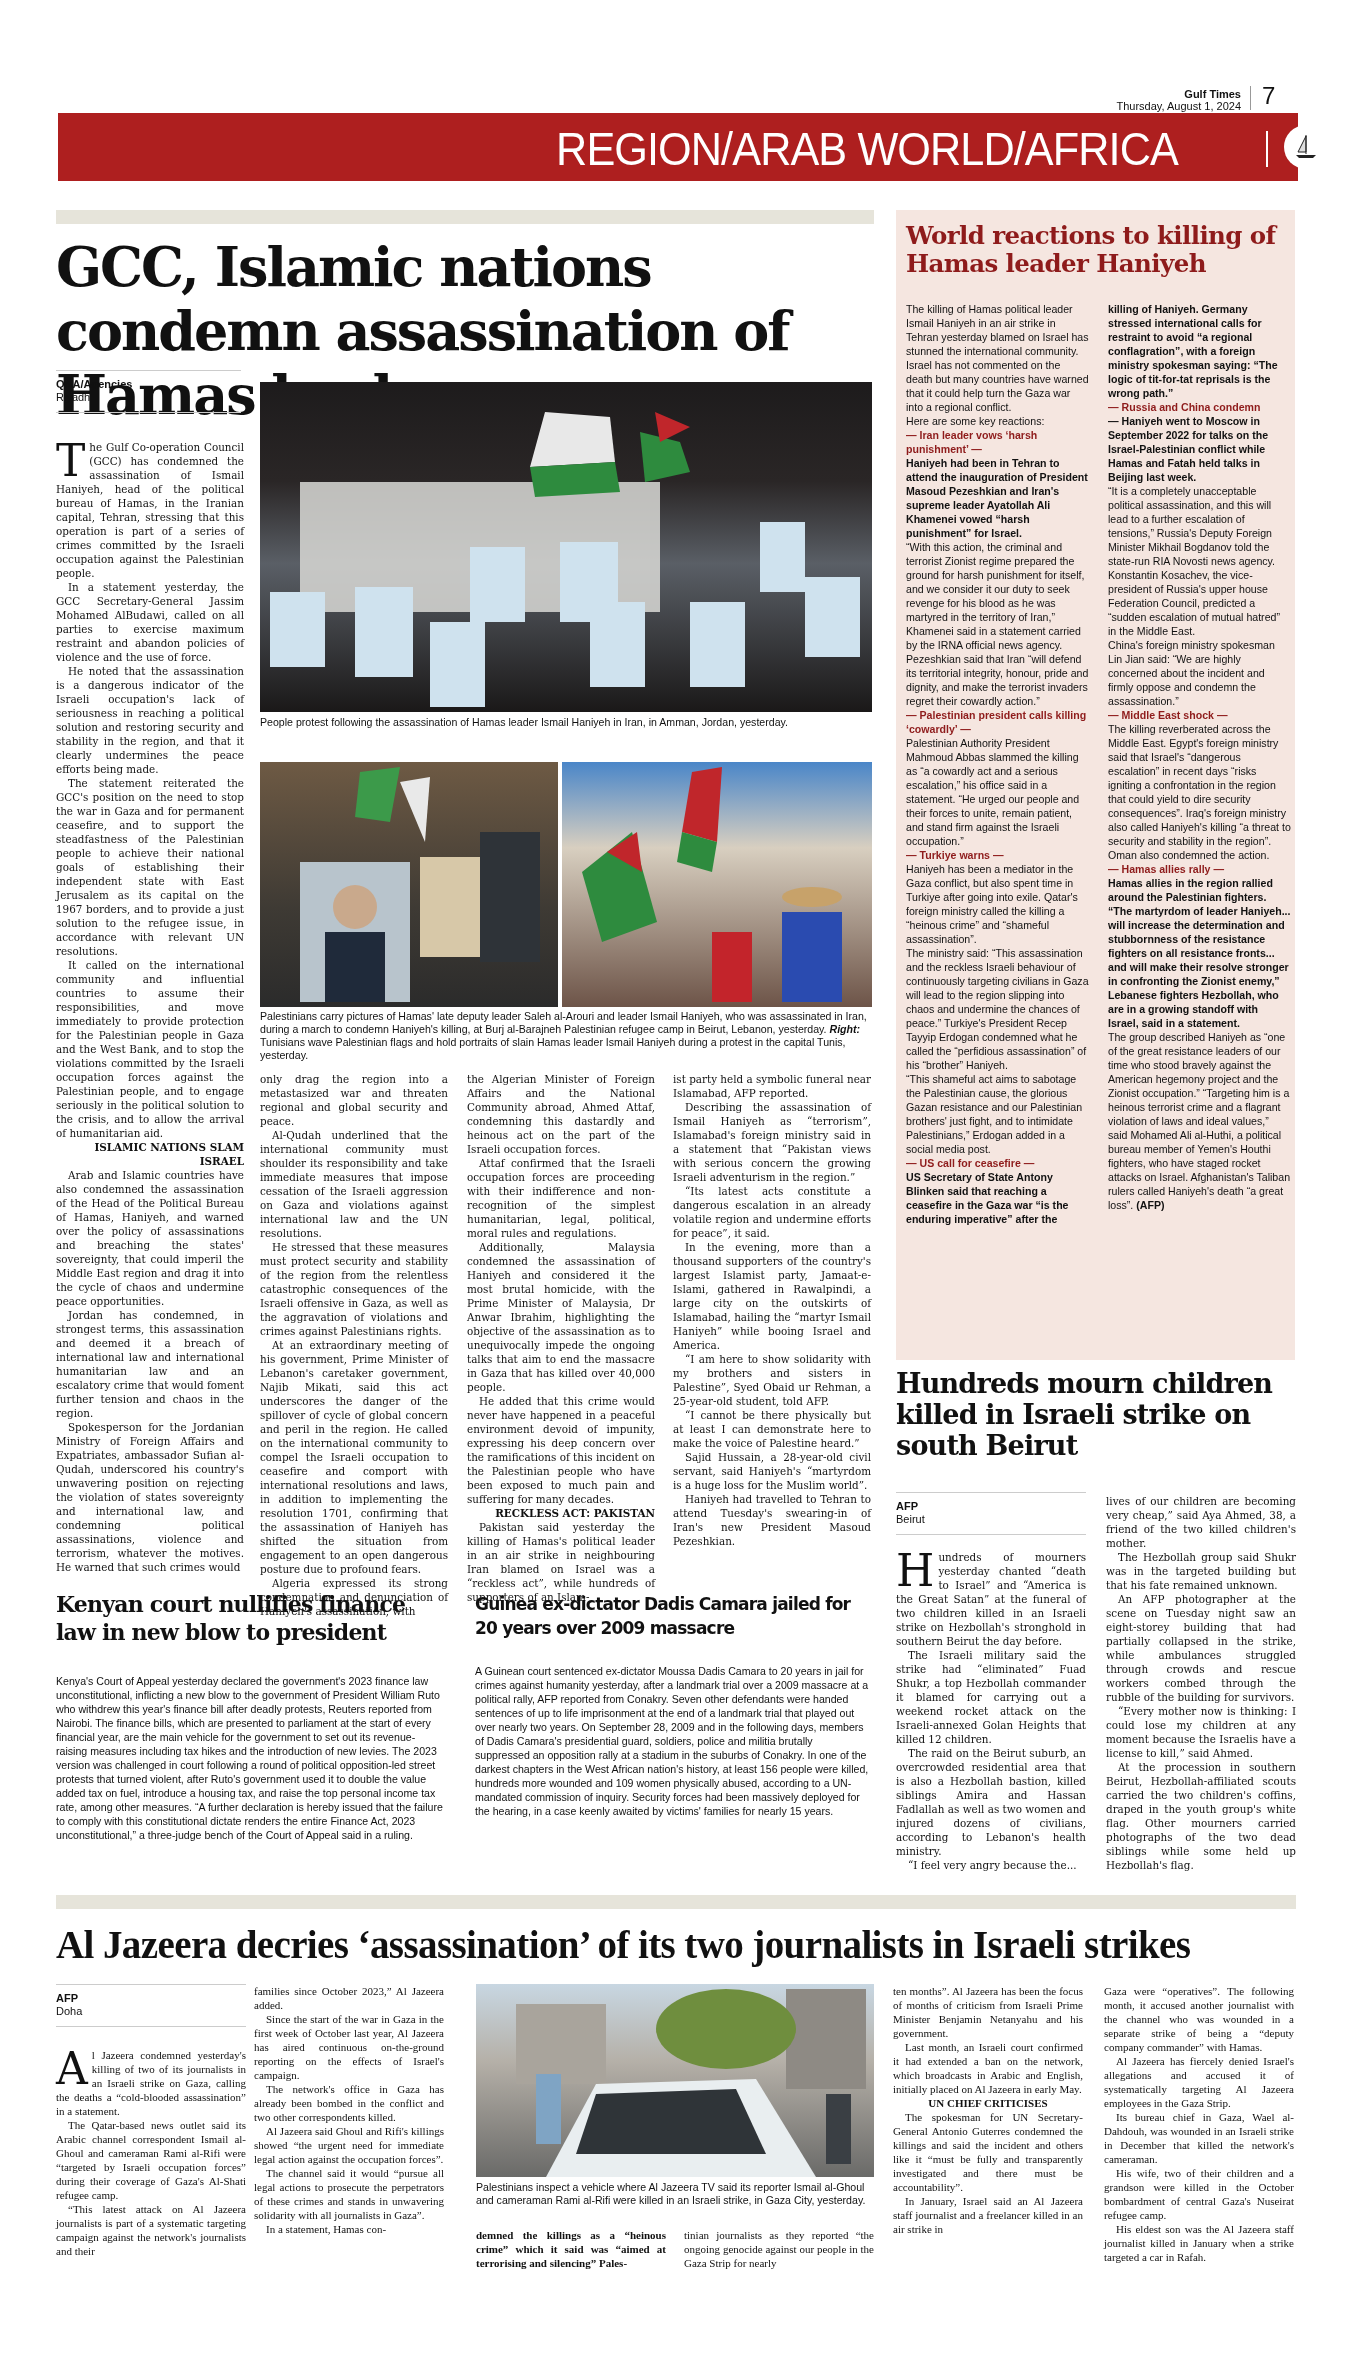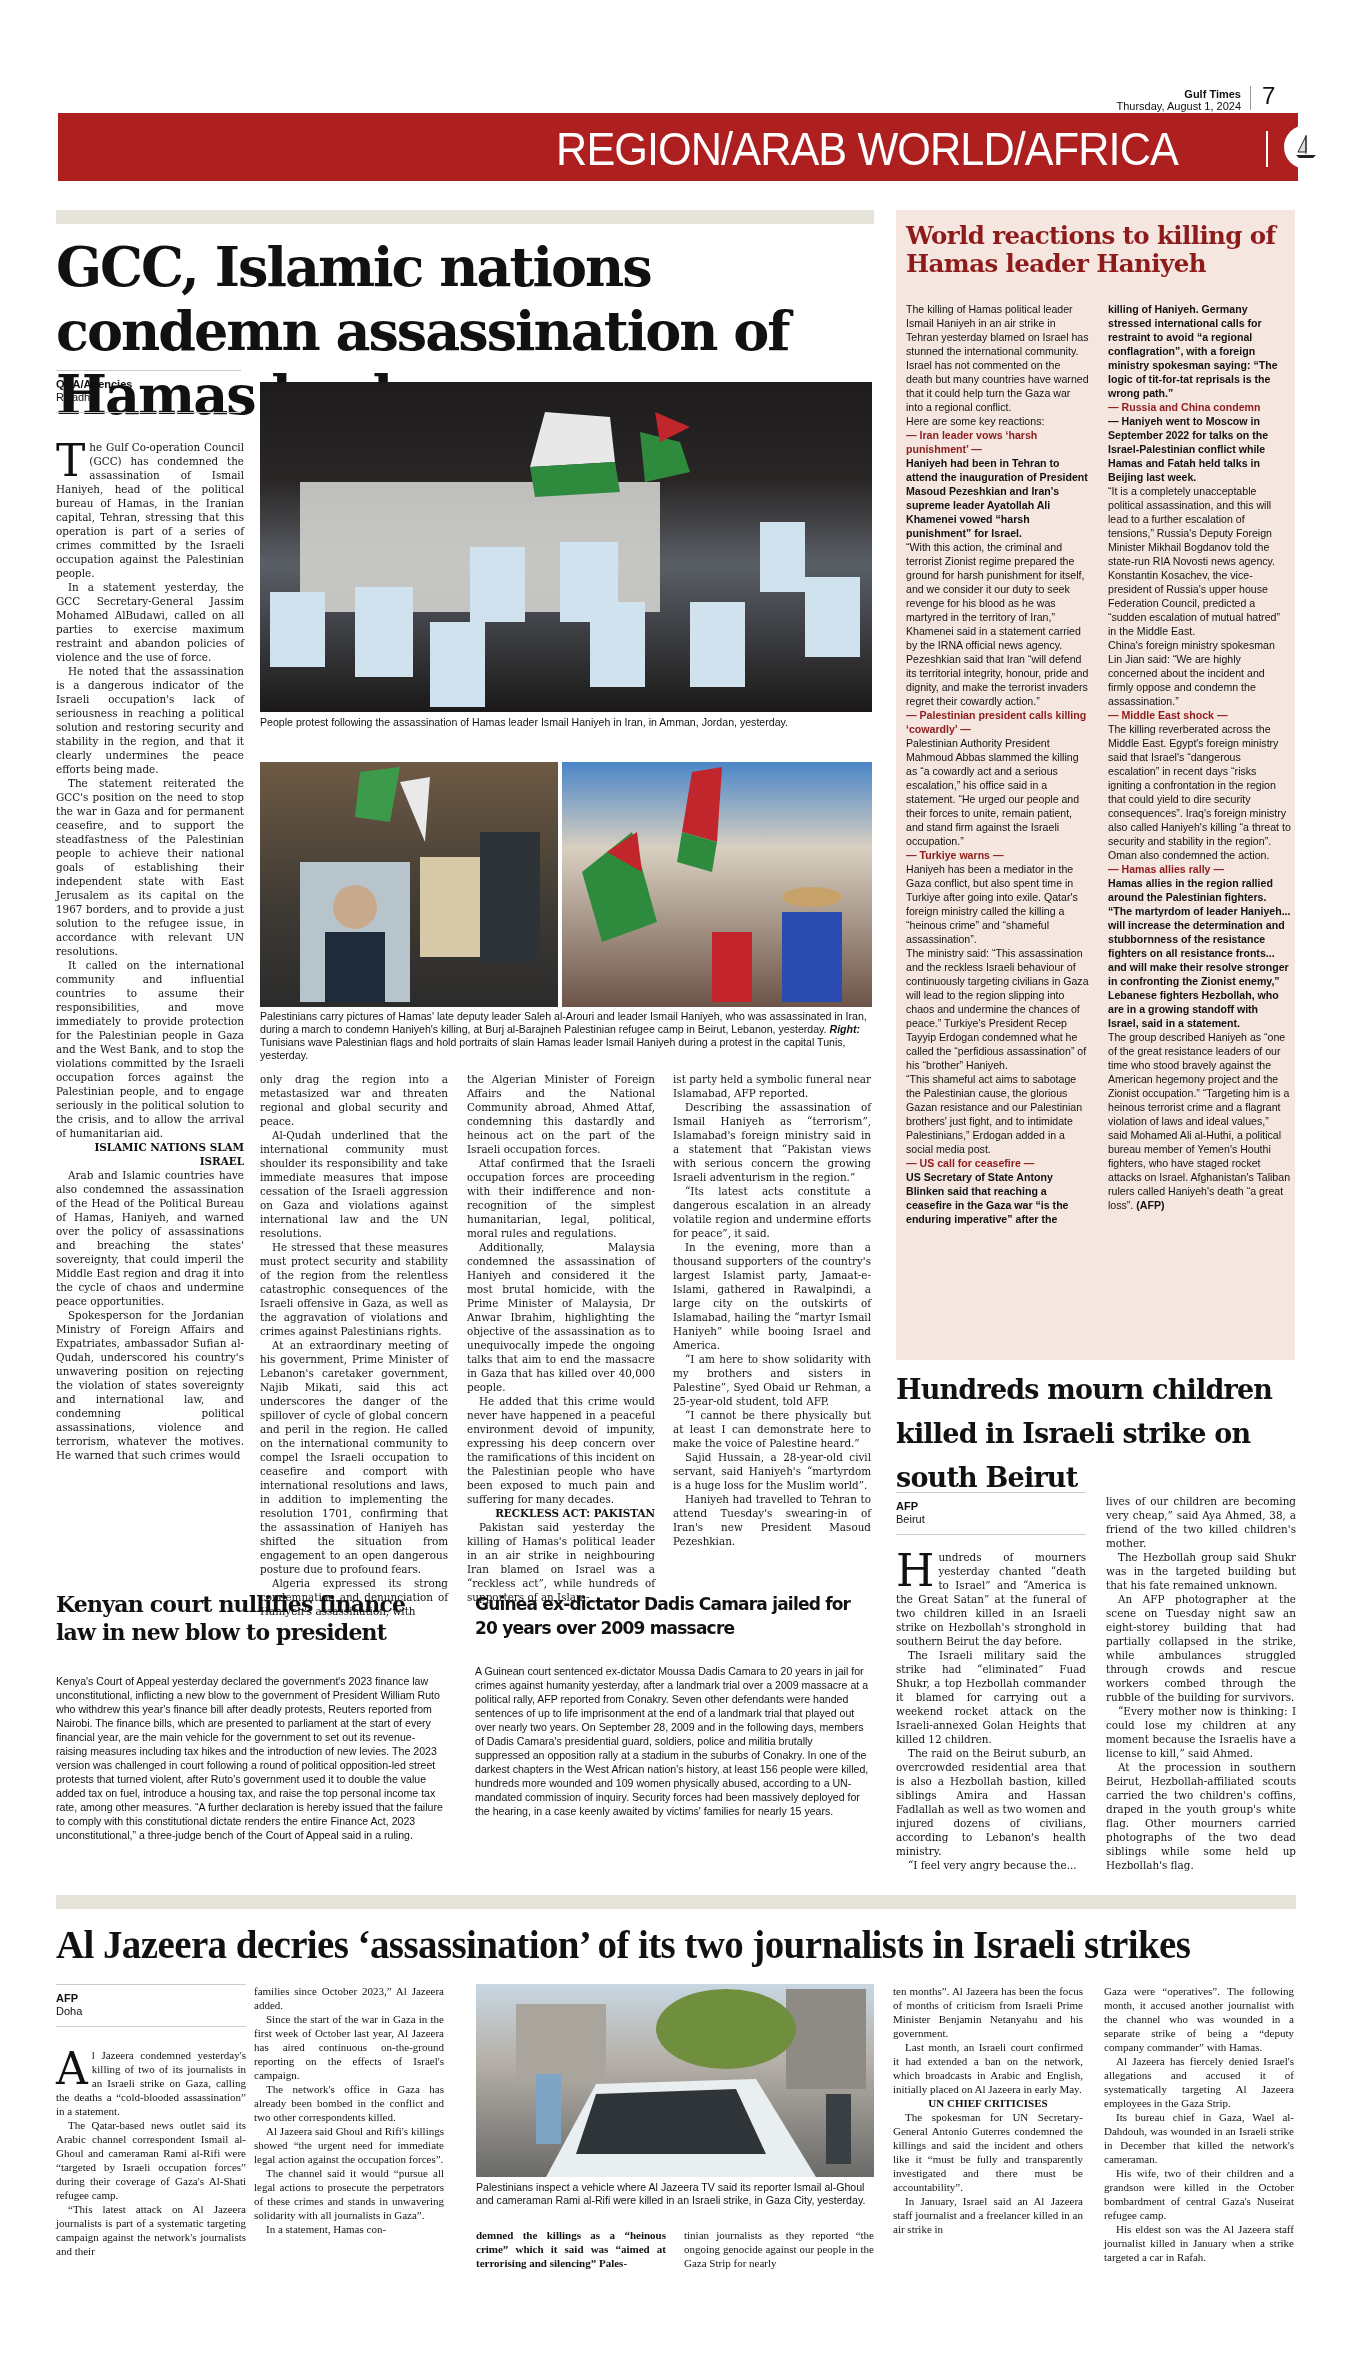--- a/index.html
+++ b/index.html
@@ -125,20 +125,21 @@
 </div>
 
 <div class="col" style="left:56px;top:440px;width:188px;">
   <p class="first"><span class="dropcap">T</span><span>he Gulf Co-operation Council (GCC) has condemned the assassination of Ismail Haniyeh, head of the political bureau of Hamas, in the Iranian capital, Tehran, stressing that this operation is part of a series of crimes committed by the Israeli occupation against the Palestinian people.</span></p>
   <p>In a statement yesterday, the GCC Secretary-General Jassim Mohamed AlBudawi, called on all parties to exercise maximum restraint and abandon policies of violence and the use of force.</p>
   <p>He noted that the assassination is a dangerous indicator of the Israeli occupation's lack of seriousness in reaching a political solution and restoring security and stability in the region, and that it clearly undermines the peace efforts being made.</p>
   <p>The statement reiterated the GCC's position on the need to stop the war in Gaza and for permanent ceasefire, and to support the steadfastness of the Palestinian people to achieve their national goals of establishing their independent state with East Jerusalem as its capital on the 1967 borders, and to provide a just solution to the refugee issue, in accordance with relevant UN resolutions.</p>
   <p>It called on the international community and influential countries to assume their responsibilities, and move immediately to provide protection for the Palestinian people in Gaza and the West Bank, and to stop the violations committed by the Israeli occupation forces against the Palestinian people, and to engage seriously in the political solution to the crisis, and to allow the arrival of humanitarian aid.</p>
   <p class="sub">ISLAMIC NATIONS SLAM ISRAEL</p>
   <p>Arab and Islamic countries have also condemned the assassination of the Head of the Political Bureau of Hamas, Haniyeh, and warned over the policy of assassinations and breaching the states' sovereignty, that could imperil the Middle East region and drag it into the cycle of chaos and undermine peace opportunities.</p>
+  <p>Jordan has condemned, in strongest terms, this assassination and deemed it a breach of international law and international humanitarian law and an escalatory crime that would foment further tension and chaos in the region.</p>
   <p>Spokesperson for the Jordanian Ministry of Foreign Affairs and Expatriates, ambassador Sufian al-Qudah, underscored his country's unwavering position on rejecting the violation of states sovereignty and international law, and condemning political assassinations, violence and terrorism, whatever the motives. He warned that such crimes would</p>
 </div>
 
 <div class="col" style="left:260px;top:1072px;width:188px;">
   <p class="first">only drag the region into a metastasized war and threaten regional and global security and peace.</p>
   <p>Al-Qudah underlined that the international community must shoulder its responsibility and take immediate measures that impose cessation of the Israeli aggression on Gaza and violations against international law and the UN resolutions.</p>
   <p>He stressed that these measures must protect security and stability of the region from the relentless catastrophic consequences of the Israeli offensive in Gaza, as well as the aggravation of violations and crimes against Palestinians rights.</p>
   <p>At an extraordinary meeting of his government, Prime Minister of Lebanon's caretaker government, Najib Mikati, said this act underscores the danger of the spillover of cycle of global concern and peril in the region. He called on the international community to compel the Israeli occupation to ceasefire and comport with international resolutions and laws, in addition to implementing the resolution 1701, confirming that the assassination of Haniyeh has shifted the situation from engagement to an open dangerous posture due to profound fears.</p>
   <p>Algeria expressed its strong condemnation and denunciation of Haniyeh's assassination, with</p>
 </div>
@@ -186,21 +187,21 @@
 <span>“It is a completely unacceptable political assassination, and this will lead to a further escalation of tensions,” Russia's Deputy Foreign Minister Mikhail Bogdanov told the state-run RIA Novosti news agency. Konstantin Kosachev, the vice-president of Russia's upper house Federation Council, predicted a “sudden escalation of mutual hatred” in the Middle East.
 China's foreign ministry spokesman Lin Jian said: “We are highly concerned about the incident and firmly oppose and condemn the assassination.”</span>
 <span class="hd">— Middle East shock —</span>
 <span>The killing reverberated across the Middle East. Egypt's foreign ministry said that Israel's “dangerous escalation” in recent days “risks igniting a confrontation in the region that could yield to dire security consequences”. Iraq's foreign ministry also called Haniyeh's killing “a threat to security and stability in the region”. Oman also condemned the action.</span>
 <span class="hd">— Hamas allies rally —</span>
 <span class="bd">Hamas allies in the region rallied around the Palestinian fighters.
 “The martyrdom of leader Haniyeh... will increase the determination and stubbornness of the resistance fighters on all resistance fronts... and will make their resolve stronger in confronting the Zionist enemy,” Lebanese fighters Hezbollah, who are in a growing standoff with Israel, said in a statement.</span>
 <span>The group described Haniyeh as “one of the great resistance leaders of our time who stood bravely against the American hegemony project and the Zionist occupation.” “Targeting him is a heinous terrorist crime and a flagrant violation of laws and ideal values,” said Mohamed Ali al-Huthi, a political bureau member of Yemen's Houthi fighters, who have staged rocket attacks on Israel. Afghanistan's Taliban rulers called Haniyeh's death “a great loss”. </span><b>(AFP)</b></div>
 </div>
 
-<h2 class="brief-title" style="left:896px;top:1368px;width:400px;font-size:27px;line-height:44px;">Hundreds mourn children killed in Israeli strike on south Beirut</h2>
+<h2 class="brief-title" style="left:896px;top:1368px;width:400px;font-size:27px;line-height:31px;">Hundreds mourn children killed in Israeli strike on south Beirut</h2>
 <div class="byline" style="left:896px;top:1492px;width:190px;">
   <b>AFP</b>
   <span>Beirut</span>
 </div>
 <div class="col" style="left:896px;top:1550px;width:190px;">
   <p class="first"><span class="dropcap">H</span><span>undreds of mourners yesterday chanted “death to Israel” and “America is the Great Satan” at the funeral of two children killed in an Israeli strike on Hezbollah's stronghold in southern Beirut the day before.</span></p>
   <p>The Israeli military said the strike had “eliminated” Fuad Shukr, a top Hezbollah commander it blamed for carrying out a weekend rocket attack on the Israeli-annexed Golan Heights that killed 12 children.</p>
   <p>The raid on the Beirut suburb, an overcrowded residential area that is also a Hezbollah bastion, killed siblings Amira and Hassan Fadlallah as well as two women and injured dozens of civilians, according to Lebanon's health ministry.</p>
   <p>“I feel very angry because the...</p>
 </div>

